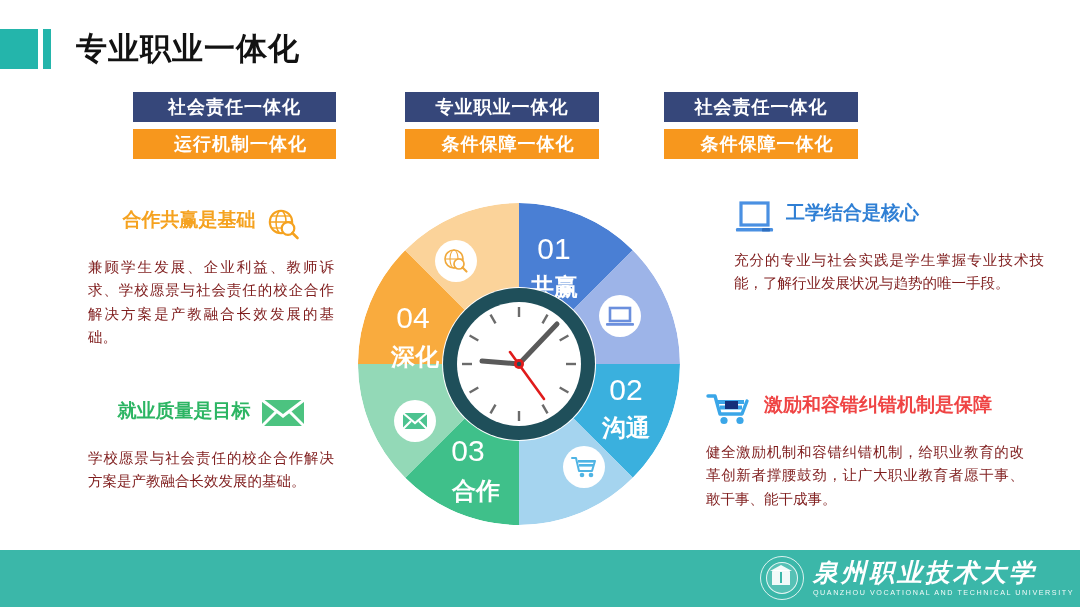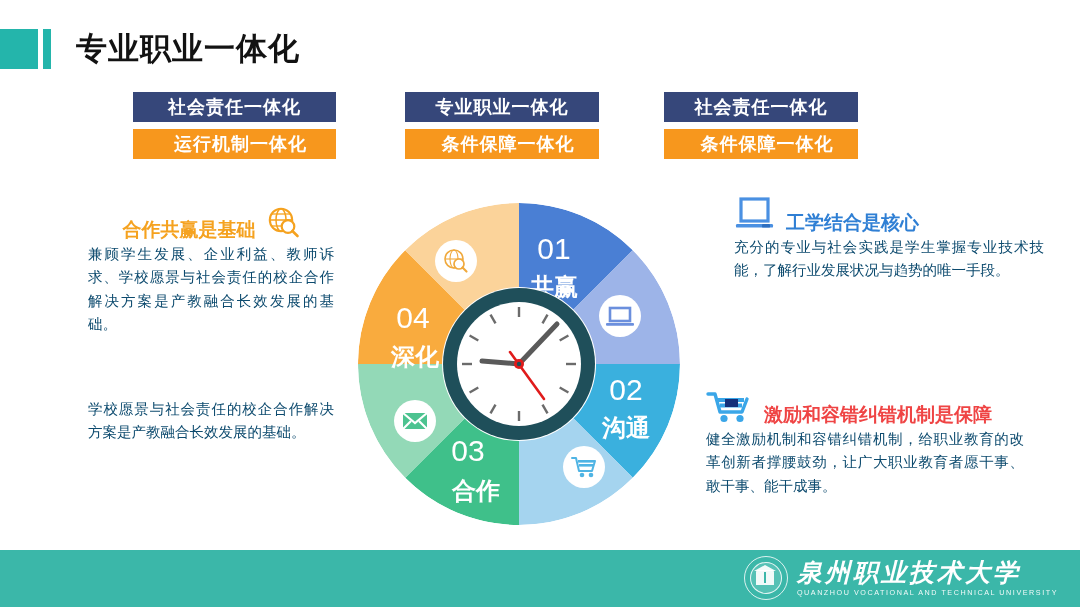--- a/index.html
+++ b/index.html
@@ -57,33 +57,34 @@
     font-weight: bold;
     letter-spacing: 1px;
     white-space: nowrap;
   }
   .badge.dark  { background: #36477a; }
   .badge.amber { background: #f7971d; margin-top: 7px; padding-left: 12px; }
 
   
   .panel { position: absolute; }
   .panel-head {
-    display: flex; align-items: flex-end;
+    display: flex; align-items: flex-start;
     gap: 10px;
     height: 36px;
   }
   .panel-title {
     font-size: 19px;
     font-weight: bold;
     white-space: nowrap;
   }
   .panel-body {
+    margin-top: 13px;
     font-size: 14.5px;
     line-height: 1.62;
-    color: #0c4a6e;
+    color: #7f1d1d;
     text-align: justify;
   }
 
   .c-orange { color: #f5a21f; }
   .c-green  { color: #2cb563; }
   .c-blue   { color: #2f7fd4; }
   .c-blue2  { color: #ef4444; }
 
   
   .icon-sq { display: inline-block; flex: 0 0 auto; }
@@ -98,21 +99,21 @@
 
   
   .footer {
     position: absolute;
     left: 0; bottom: 0;
     width: 1080px; height: 57px;
     background: #3bb7a9;
   }
   .footer-logo {
     position: absolute;
-    right: 22px; top: 6px;
+    right: 6px; top: 6px;
     display: flex; align-items: center; gap: 9px;
   }
   .crest {
     width: 44px; height: 44px;
     border-radius: 50%;
     border: 1.6px solid rgba(255,255,255,.82);
     position: relative;
     flex: 0 0 auto;
   }
   .crest::after {
@@ -206,20 +207,30 @@
           <line x1="6" y1="21" x2="24" y2="21" stroke="#f5a21f" stroke-width="1.3"></line>
           <circle cx="22" cy="21.5" r="6.3" fill="#ffffff" stroke="#f5a21f" stroke-width="2.2"></circle>
           <line x1="26.4" y1="26" x2="31.5" y2="31" stroke="#f5a21f" stroke-width="2.6" stroke-linecap="round"></line>
         </svg>
       </span>
     </div>
     <div class="panel-body">兼顾学生发展、企业利益、教师诉求、学校愿景与社会责任的校企合作解决方案是产教融合长效发展的基础。</div>
   </div>
 
   <div class="panel" style="left:88px; top:398px; width:246px;">
+    <div class="panel-head" style="justify-content:center;">
+      <span class="panel-title c-green">就业质量是目标</span>
+      <span class="icon-sq">
+        <svg width="44" height="30" viewBox="0 0 44 30">
+          <rect x="1" y="2" width="42" height="26" fill="#4cc380"></rect>
+          <path d="M1 2 L22 18 L43 2" fill="none" stroke="#ffffff" stroke-width="3"></path>
+          <path d="M1 28 L15 14 M43 28 L29 14" fill="none" stroke="#ffffff" stroke-width="3"></path>
+        </svg>
+      </span>
+    </div>
     <div class="panel-body">学校愿景与社会责任的校企合作解决方案是产教融合长效发展的基础。</div>
   </div>
 
   <div class="panel" style="left:734px; top:200px; width:310px;font-family:Liberation Serif, serif;">
     <div class="panel-head">
       <span class="icon-sq">
         <svg width="42" height="36" viewBox="0 0 42 36">
           <rect x="7" y="3" width="27" height="22" fill="none" stroke="#4a90e2" stroke-width="3.2"></rect>
           <rect x="2" y="28" width="37" height="3.6" rx="1.2" fill="#4a90e2"></rect>
           <rect x="28" y="28" width="8" height="3.6" rx="1.2" fill="#2e6fc0"></rect>

